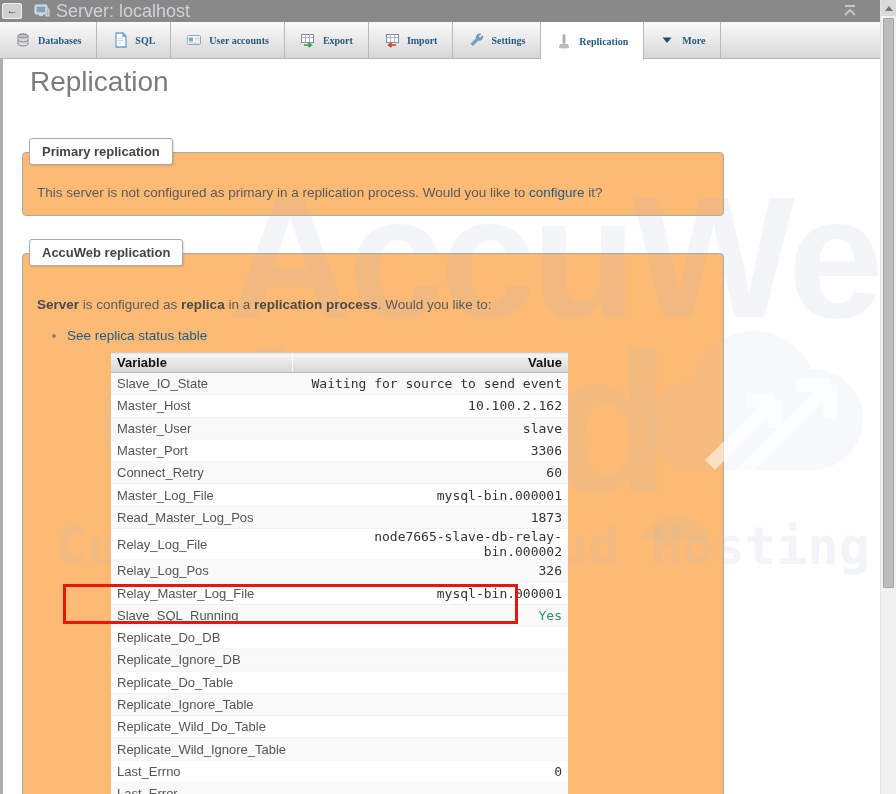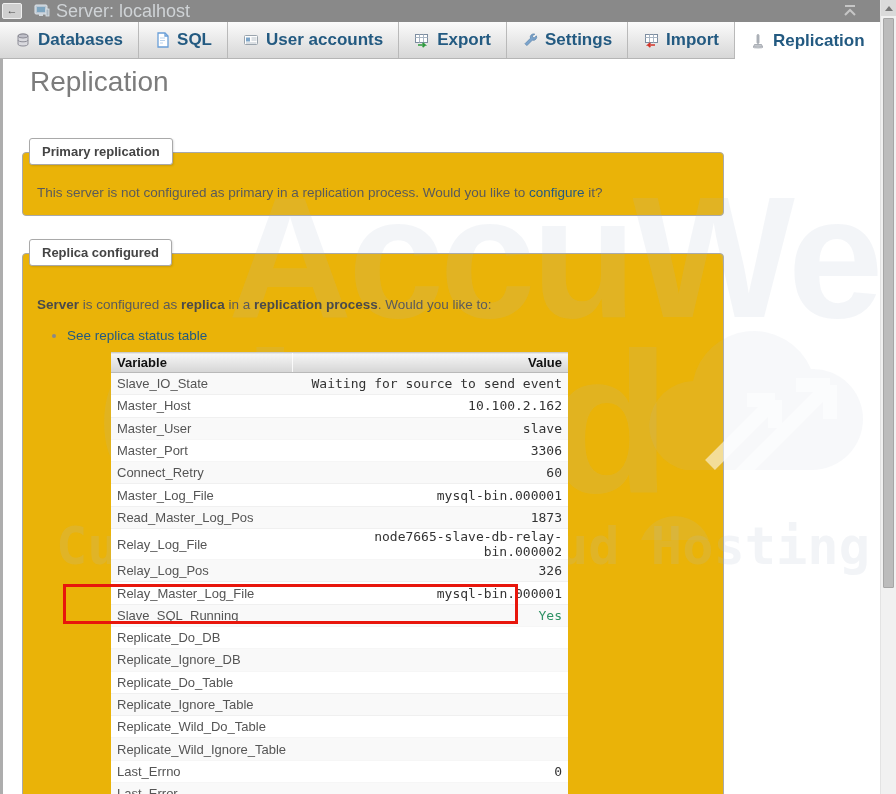--- a/index.html
+++ b/index.html
@@ -26,40 +26,40 @@
   
   .tabbar {
     position:absolute; top:22px; left:0; right:16px; height:37px;
     background:linear-gradient(#fbfbfb,#d7d7d7);
     border-bottom:1px solid #b5b5b5; z-index:5;
     display:flex; align-items:stretch;
   }
   .tab {
     display:inline-flex; align-items:center; gap:7px; padding:0 15px;
     height:36px; border-right:1px solid #b9b9b9; cursor:pointer;
-    font-size:17px; font-weight:bold; color:#235a81; white-space:nowrap;
+    font-size:10px; font-weight:bold; color:#235a81; white-space:nowrap;font-family:Liberation Serif, serif;
   }
   .tab.active { background:#fff; height:38px; }
   .tab .ticon { width:16px; height:16px; display:inline-block; flex:0 0 auto; }
 
   
   .sash { position:absolute; left:0; top:59px; bottom:0; width:3px; background:#adadad; z-index:4; cursor:col-resize; }
 
   
   .wm { position:absolute; z-index:3; pointer-events:none; font-weight:bold; white-space:nowrap; }
   .wm-accuweb { left:228px; top:158px; font-size:172px; letter-spacing:-4px; color:rgba(173,187,203,0.14); }
   .wm-cloud   { left:96px;  top:308px; font-size:200px; letter-spacing:2px;  color:rgba(173,187,203,0.13); }
   .wm-tagline { left:56px;  top:516px; font-size:52px; font-family:"DejaVu Sans Mono", monospace; color:rgba(173,187,203,0.16); }
   .wm-cloudlogo { left:600px; top:300px; z-index:3; }
 
   
   .page-title { position:absolute; left:30px; top:66px; font-size:28px; font-weight:normal; color:#7c7c7c; z-index:2; }
 
   .pma-fieldset {
-    position:absolute; left:22px; width:702px; background:#eab308;
+    position:absolute; left:22px; width:702px; background:#fdba74;
     border:1px solid #a9a9a9; border-radius:4px;
   }
   .fs-primary { top:152px; height:64px; }
   .fs-replica { top:253px; height:620px; }
   .legend {
     position:absolute; top:-15px; left:6px; background:#fff; border:1px solid #a9a9a9;
     border-radius:3px; padding:5px 12px; font-size:13px; font-weight:bold; color:#444;
     box-shadow:1px 1px 2px rgba(0,0,0,0.12); z-index:4; white-space:nowrap;
   }
   .fs-text { position:relative; z-index:4; margin:32px 0 0 14px; font-size:13.5px; color:#5a5a5a; }
@@ -169,31 +169,31 @@
       <div class="tab">
         <span class="ticon"><svg width="16" height="16" viewBox="0 0 16 16">
             <rect x="1.5" y="2.5" width="12" height="8" fill="#fff" stroke="#7d8da0"></rect>
             <path d="M1.5 5.5h12M5.5 2.5v8M9.5 2.5v8" stroke="#a9b6c4" stroke-width="1"></path>
             <path d="M4 13h7l-2.4-2.2M11 13l-2.4 2.2" stroke="#2f9a3f" stroke-width="1.6" fill="none"></path>
           </svg></span>
         <span>Export</span>
       </div>
       <div class="tab">
         <span class="ticon"><svg width="16" height="16" viewBox="0 0 16 16">
-            <path d="M12.8 2.2a3.2 3.2 0 0 0-4.3 4L3 11.7l1.9 1.9 5.5-5.5a3.2 3.2 0 0 0 4-4.3L12.3 5.9 10.7 5.4 10.2 3.8z" fill="#7aa3cc" stroke="#5c85ad" stroke-width="0.8"></path>
-          </svg></span>
-        <span>Settings</span>
-      </div>
-      <div class="tab">
-        <span class="ticon"><svg width="16" height="16" viewBox="0 0 16 16">
             <rect x="2.5" y="2.5" width="12" height="8" fill="#fff" stroke="#7d8da0"></rect>
             <path d="M2.5 5.5h12M6.5 2.5v8M10.5 2.5v8" stroke="#a9b6c4" stroke-width="1"></path>
             <path d="M12 13H5l2.4-2.2M5 13l2.4 2.2" stroke="#d2352a" stroke-width="1.6" fill="none"></path>
           </svg></span>
         <span>Import</span>
+      </div>
+      <div class="tab">
+        <span class="ticon"><svg width="16" height="16" viewBox="0 0 16 16">
+            <path d="M12.8 2.2a3.2 3.2 0 0 0-4.3 4L3 11.7l1.9 1.9 5.5-5.5a3.2 3.2 0 0 0 4-4.3L12.3 5.9 10.7 5.4 10.2 3.8z" fill="#7aa3cc" stroke="#5c85ad" stroke-width="0.8"></path>
+          </svg></span>
+        <span>Settings</span>
       </div>
       <div class="tab active">
         <span class="ticon"><svg width="16" height="16" viewBox="0 0 16 16">
             <rect x="7" y="1.5" width="2" height="9" rx="1" fill="#b9bdc4" stroke="#8f959e" stroke-width="0.7"></rect>
             <path d="M4.5 11.5h7l1 2h-9z" fill="#d3d6da" stroke="#8f959e" stroke-width="0.7"></path>
             <ellipse cx="8" cy="14" rx="5" ry="1.1" fill="#c7cacf" stroke="#9aa0a8" stroke-width="0.6"></ellipse>
           </svg></span>
         <span>Replication</span>
       </div>
       <div class="tab">
@@ -207,21 +207,21 @@
   <div class="sash"></div>
 
   <h1 class="page-title">Replication</h1>
 
   <section class="pma-fieldset fs-primary">
     <div class="legend">Primary replication</div>
     <p class="fs-text"><span>This server is not configured as primary in a replication process. Would you like to </span><a class="pma-link">configure</a><span> it?</span></p>
   </section>
 
   <section class="pma-fieldset fs-replica">
-    <div class="legend">Replica configured</div>
+    <div class="legend">AccuWeb replication</div>
     <p class="fs-text" id="replica-intro"><span class="em">Server</span><span> is configured as </span><span class="em">replica</span><span> in a </span><span class="em">replication process</span><span>. Would you like to:</span></p>
     <ul class="action-list">
       <li>
         <a class="pma-link">See replica status table</a>
         <table class="status-table">
           <thead>
             <tr>
               <th>Variable</th>
               <th>Value</th>
             </tr>

